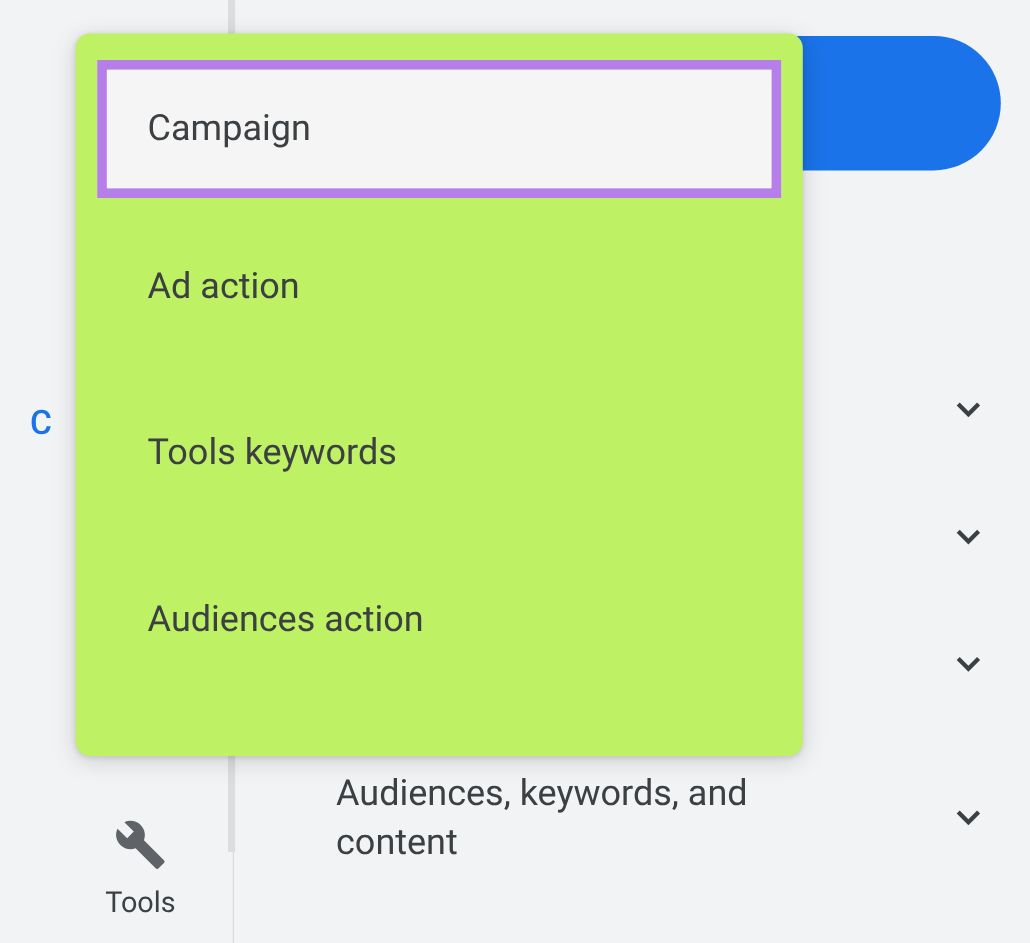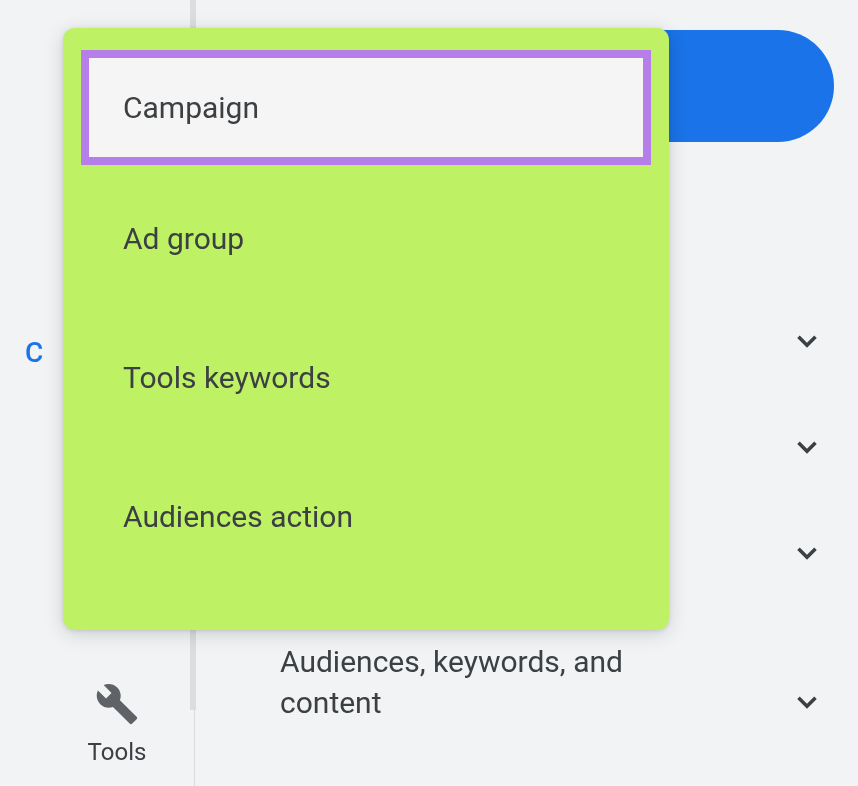--- a/index.html
+++ b/index.html
@@ -61,21 +61,21 @@
       border-radius: 56px;
     }
     .main-panel {
       position: absolute;
       left: 220px;
       top: 290px;
       right: 24px;
     }
     .accordion-row {
       display: flex;
-      align-items: flex-end;
+      align-items: center;
       justify-content: space-between;
       padding: 34px 10px 34px 60px;
       gap: 44px;
     }
     .accordion-label {
       font-size: 30px;
       color: #3c4043;
       font-weight: 400;
       flex: 1;
       padding-right: 20px;
@@ -160,16 +160,16 @@
     <span class="chevron">
       <svg width="34" height="34" viewBox="0 0 24 24" fill="none" stroke="#3c4043" stroke-width="2.5">
           <polyline points="6 9 12 15 18 9"></polyline>
         </svg>
     </span>
   </div>
 </div>
 
 <div class="dropdown-menu">
   <div class="menu-item highlighted">Campaign</div>
-  <div class="menu-item">Ad group</div>
+  <div class="menu-item">Ad action</div>
   <div class="menu-item">Tools keywords</div>
   <div class="menu-item">Audiences action</div>
 </div>
 
 </body></html>

